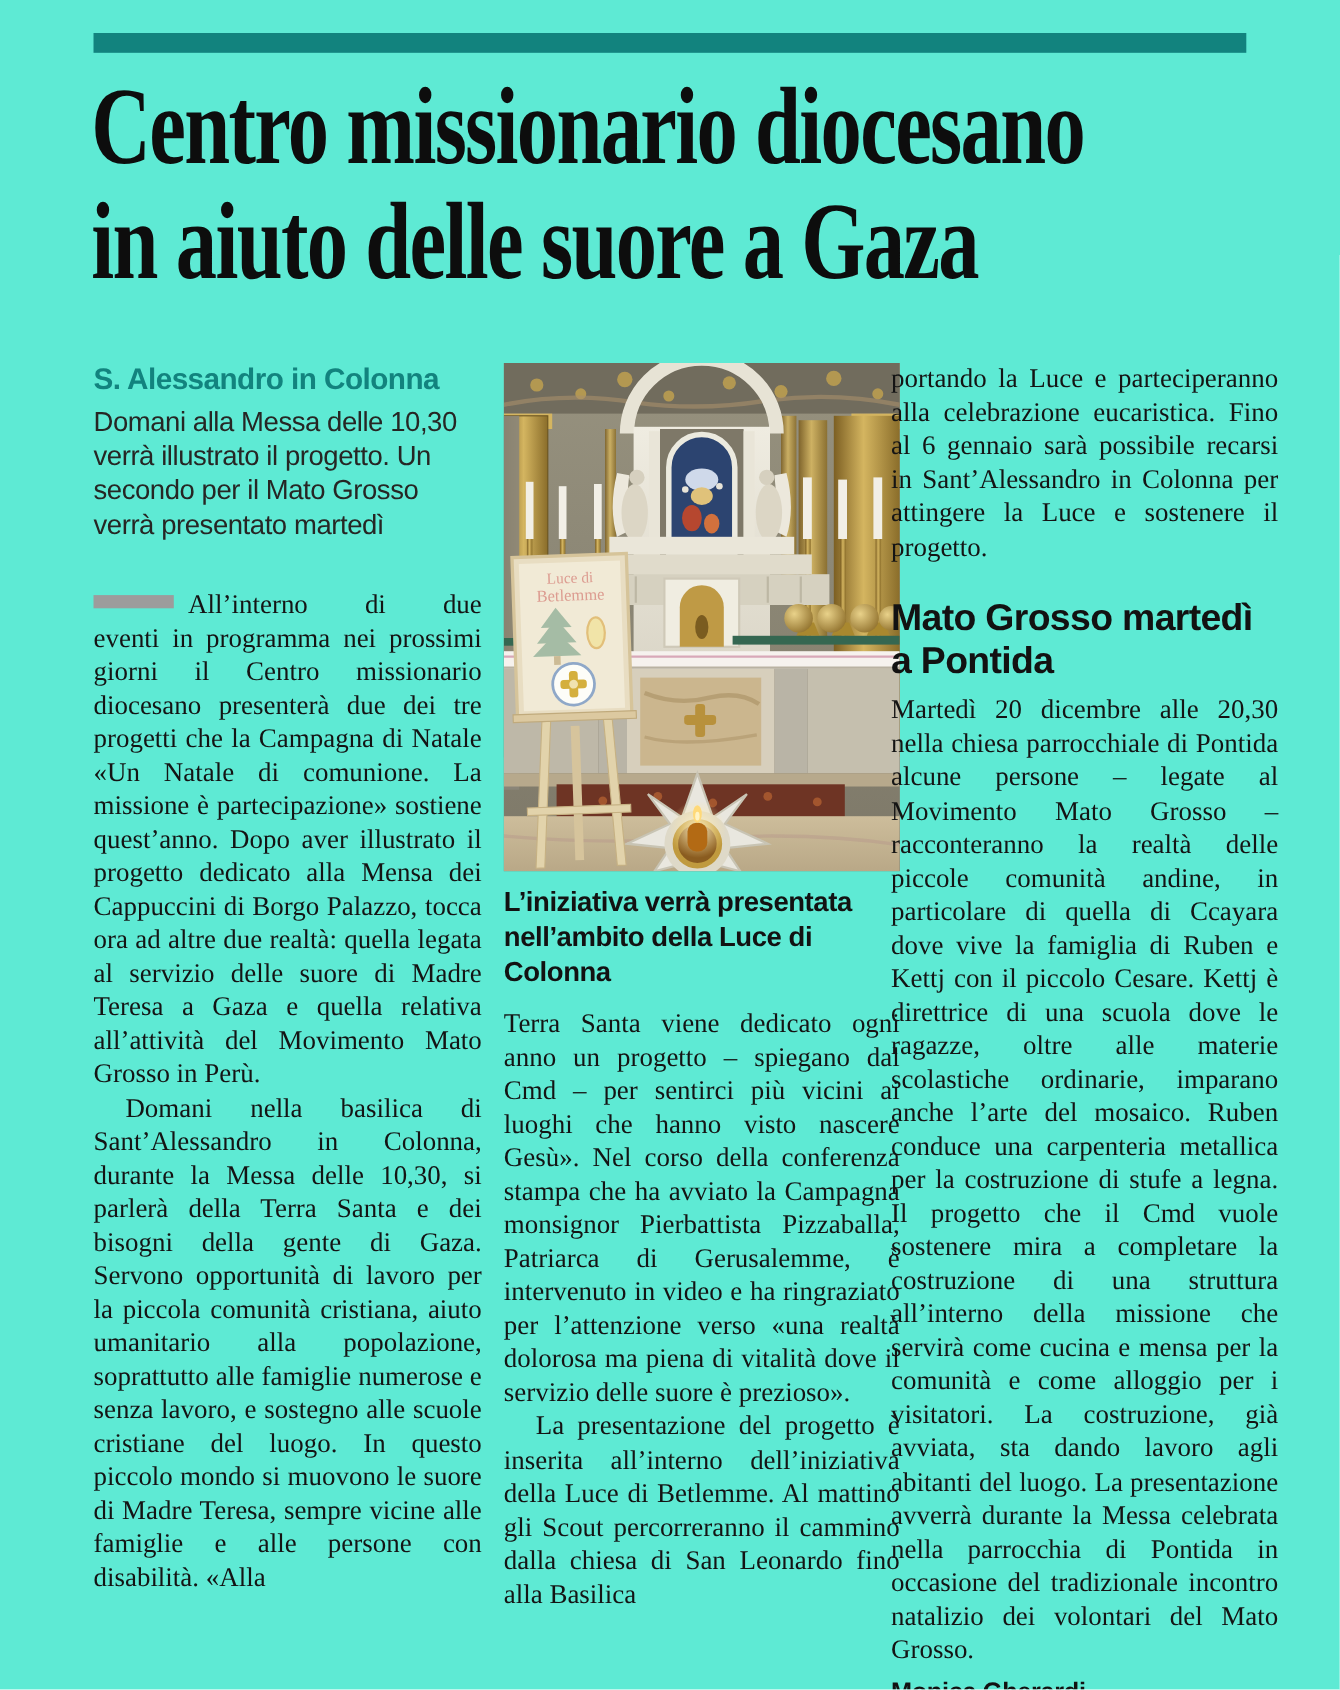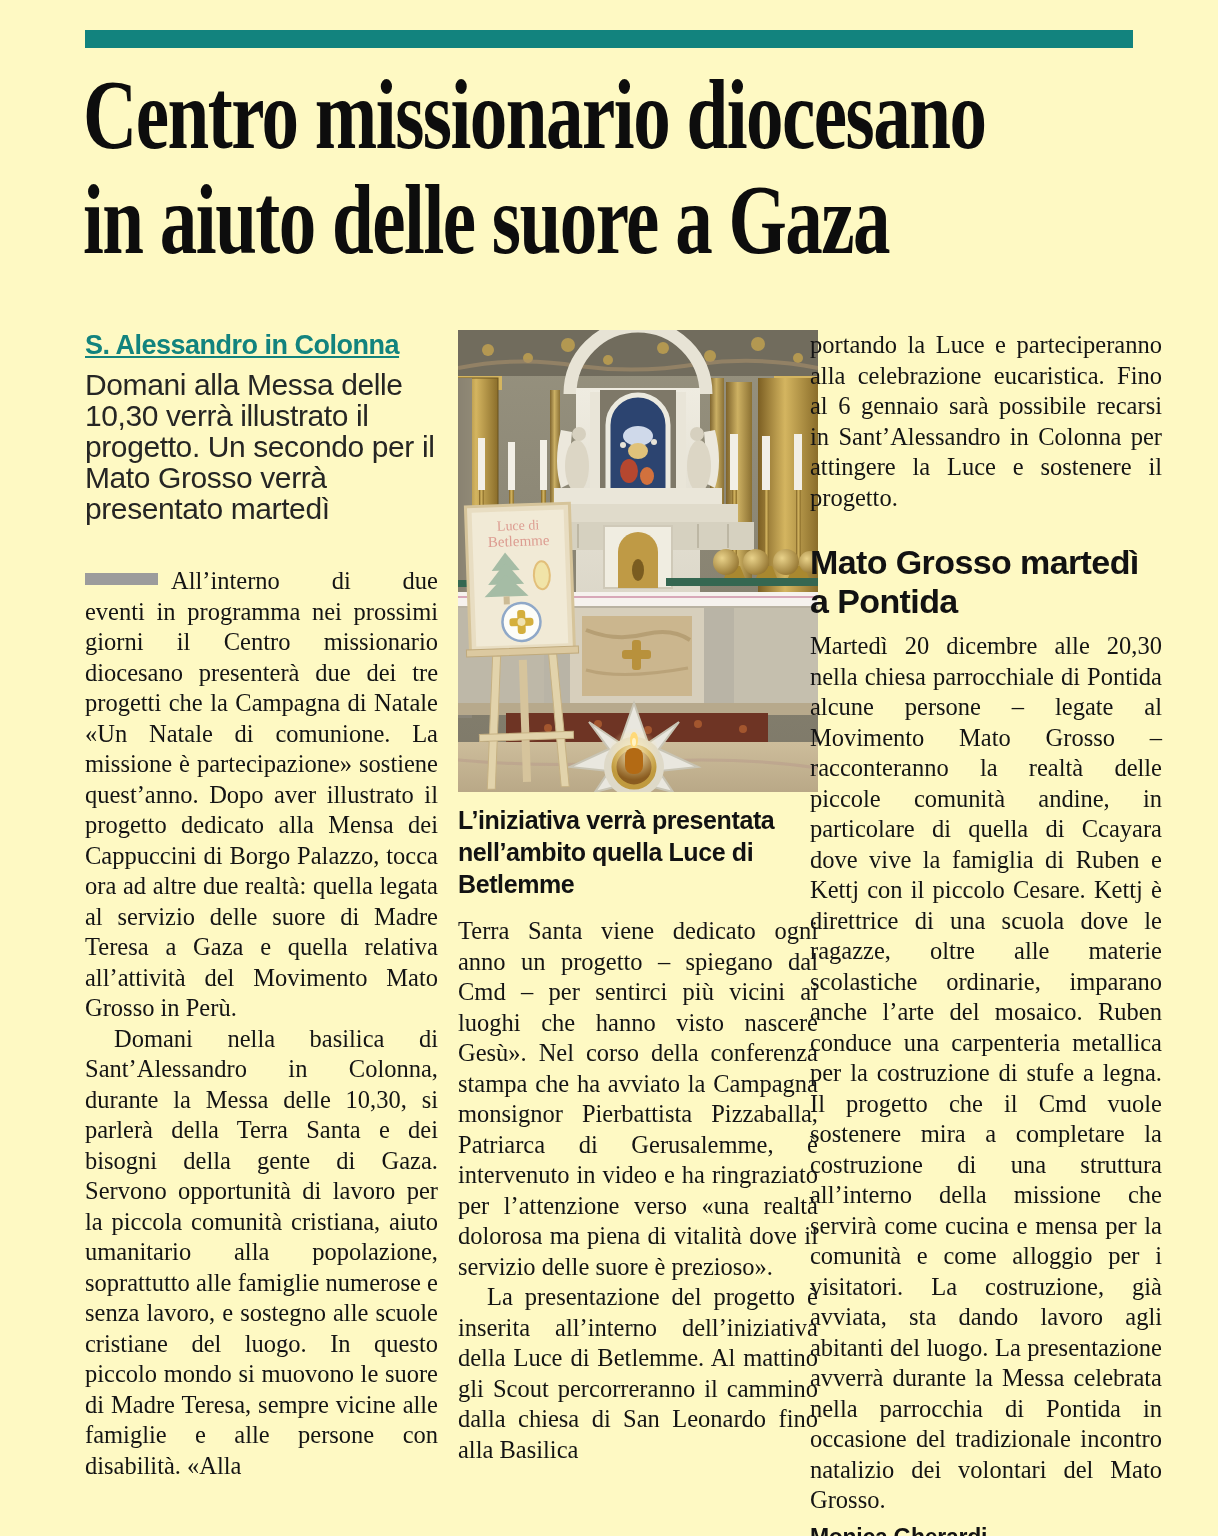--- a/index.html
+++ b/index.html
@@ -1,29 +1,29 @@
 <!DOCTYPE html>
 <html lang="it"><head>
 <meta charset="utf-8">
 <style>
   html,body{margin:0;padding:0;background:#ffffff;}
-  .page{position:relative;width:1218px;height:1536px;background:#fef9c3;overflow:hidden;
+  .page{position:relative;width:1218px;height:1536px;background:#5eead4;overflow:hidden;
         font-family:"Liberation Serif",serif;color:#141414;}
   .topbar{position:absolute;left:85px;top:30px;width:1048px;height:18px;background:#12837e;}
   .headline{position:absolute;left:83px;top:62px;width:1400px;
             font-family:"Liberation Serif",serif;font-weight:700;color:#0d0d0d;
             font-size:100px;line-height:1.05;letter-spacing:-2px;white-space:nowrap;
             transform:scaleX(0.75);transform-origin:left top;}
   .col{position:absolute;top:330px;}
   .col1{left:85px;width:353px;}
   .col2{left:458px;width:360px;}
   .col3{left:810px;width:352px;}
   .kicker{font-family:"Liberation Sans",sans-serif;font-weight:700;font-size:27px;
-          letter-spacing:-0.5px;color:#12837e;margin:0 0 8px 0;text-decoration:underline;}
-  .standfirst{font-family:"Liberation Sans",sans-serif;font-weight:400;font-size:30px;
+          letter-spacing:-0.5px;color:#12837e;margin:0 0 8px 0;}
+  .standfirst{font-family:"Liberation Sans",sans-serif;font-weight:400;font-size:25px;
           line-height:31px;letter-spacing:-0.4px;color:#262624;margin:0 0 42px 0;}
   .body-para{font-size:24.5px;line-height:30.5px;text-align:justify;margin:0;
           color:#141414;hyphens:auto;-webkit-hyphens:auto;}
   .indent{text-indent:29px;}
   .para-lead::first-line{word-spacing:12px;}
   .lead-dash{display:inline-block;width:73px;height:12px;background:#9c9c9c;
           margin-right:13px;vertical-align:baseline;position:relative;top:-4px;}
   .photo{width:360px;height:462px;overflow:hidden;background:#8a8575;}
   .caption{font-family:"Liberation Sans",sans-serif;font-weight:700;font-size:25px;
           line-height:32px;letter-spacing:-0.4px;color:#121212;margin:12px 0 16px 0;}
@@ -250,21 +250,21 @@
               <circle cx="62" cy="292" r="19" fill="#fdfdf8" stroke="#8fa8c8" stroke-width="2.5"></circle>
               <rect x="58" y="280" width="8" height="24" rx="3" fill="#d4af3d"></rect>
               <rect x="50" y="288" width="24" height="8" rx="3" fill="#d4af3d"></rect>
               <circle cx="62" cy="292" r="4" fill="#f0e2b0"></circle>
             </g>
           </g>
           <rect x="6" y="318" width="112" height="7" fill="#dcc9a0" stroke="#c0aa7c" stroke-width="1"></rect>
         </g>
       </svg>
     </div>
-    <p class="caption">L’iniziativa verrà presentata nell’ambito quella Luce di Betlemme</p>
+    <p class="caption">L’iniziativa verrà presentata nell’ambito della Luce di Colonna</p>
     <p class="body-para">Terra Santa viene dedicato ogni anno un progetto – spiegano dal Cmd – per sentirci più vicini ai luoghi che hanno visto nascere Gesù». Nel corso della conferenza stampa che ha avviato la Campagna monsignor Pierbattista Pizzaballa, Patriarca di Gerusalemme, è intervenuto in video e ha ringraziato per l’attenzione verso «una realtà dolorosa ma piena di vitalità dove il servizio delle suore è prezioso».</p>
     <p class="body-para indent">La presentazione del progetto è inserita all’interno dell’iniziativa della Luce di Betlemme. Al mattino gli Scout percorreranno il cammino dalla chiesa di San Leonardo fino alla Basilica</p>
   </div>
 
   <div class="col col3">
     <p class="body-para">portando la Luce e parteciperanno alla celebrazione eucaristica. Fino al 6 gennaio sarà possibile recarsi in Sant’Alessandro in Colonna per attingere la Luce e sostenere il progetto.</p>
     <p class="subhead">Mato Grosso martedì a Pontida</p>
     <p class="body-para">Martedì 20 dicembre alle 20,30 nella chiesa parrocchiale di Pontida alcune persone – legate al Movimento Mato Grosso – racconteranno la realtà delle piccole comunità andine, in particolare di quella di Ccayara dove vive la famiglia di Ruben e Kettj con il piccolo Cesare. Kettj è direttrice di una scuola dove le ragazze, oltre alle materie scolastiche ordinarie, imparano anche l’arte del mosaico. Ruben conduce una carpenteria metallica per la costruzione di stufe a legna. Il progetto che il Cmd vuole sostenere mira a completare la costruzione di una struttura all’interno della missione che servirà come cucina e mensa per la comunità e come alloggio per i visitatori. La costruzione, già avviata, sta dando lavoro agli abitanti del luogo. La presentazione avverrà durante la Messa celebrata nella parrocchia di Pontida in occasione del tradizionale incontro natalizio dei volontari del Mato Grosso.</p>
     <p class="byline">Monica Gherardi</p>
   </div>

